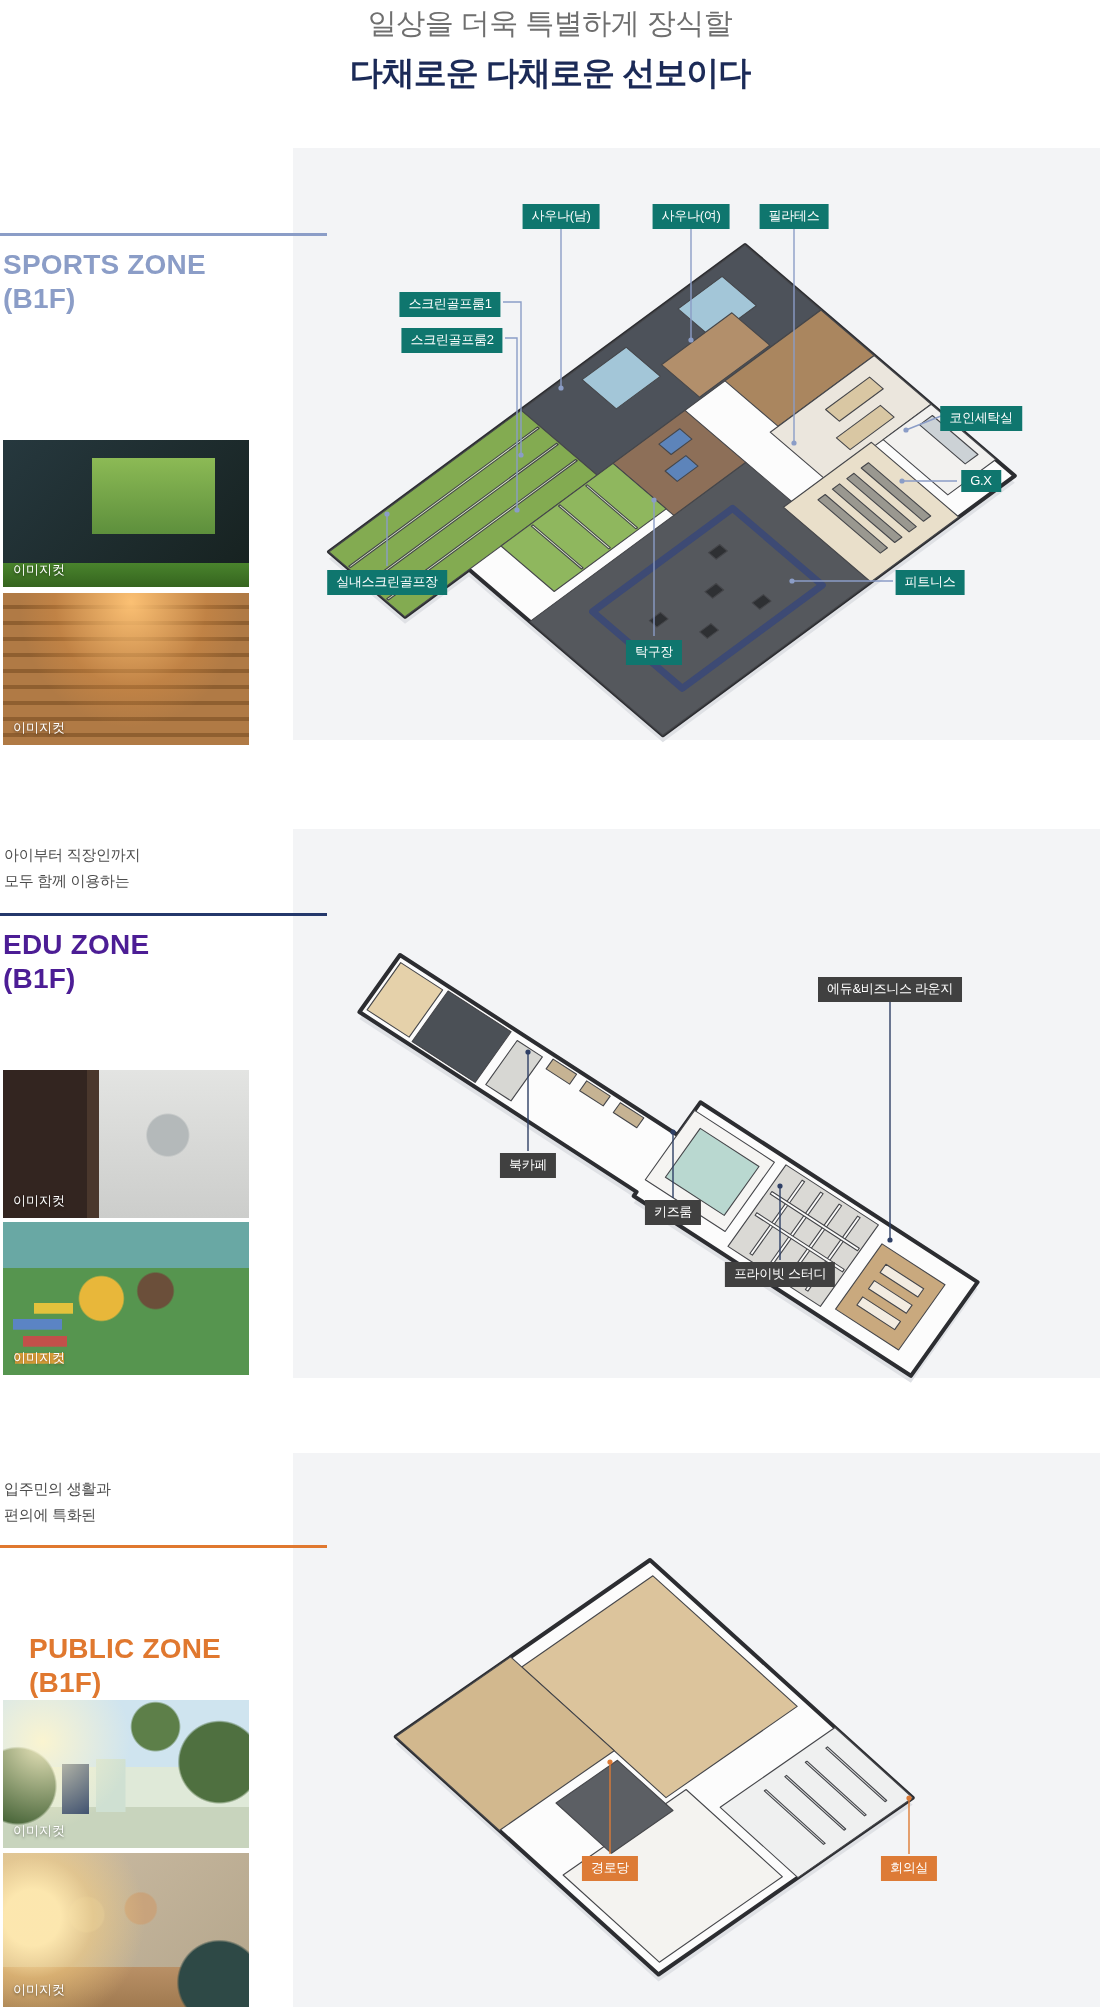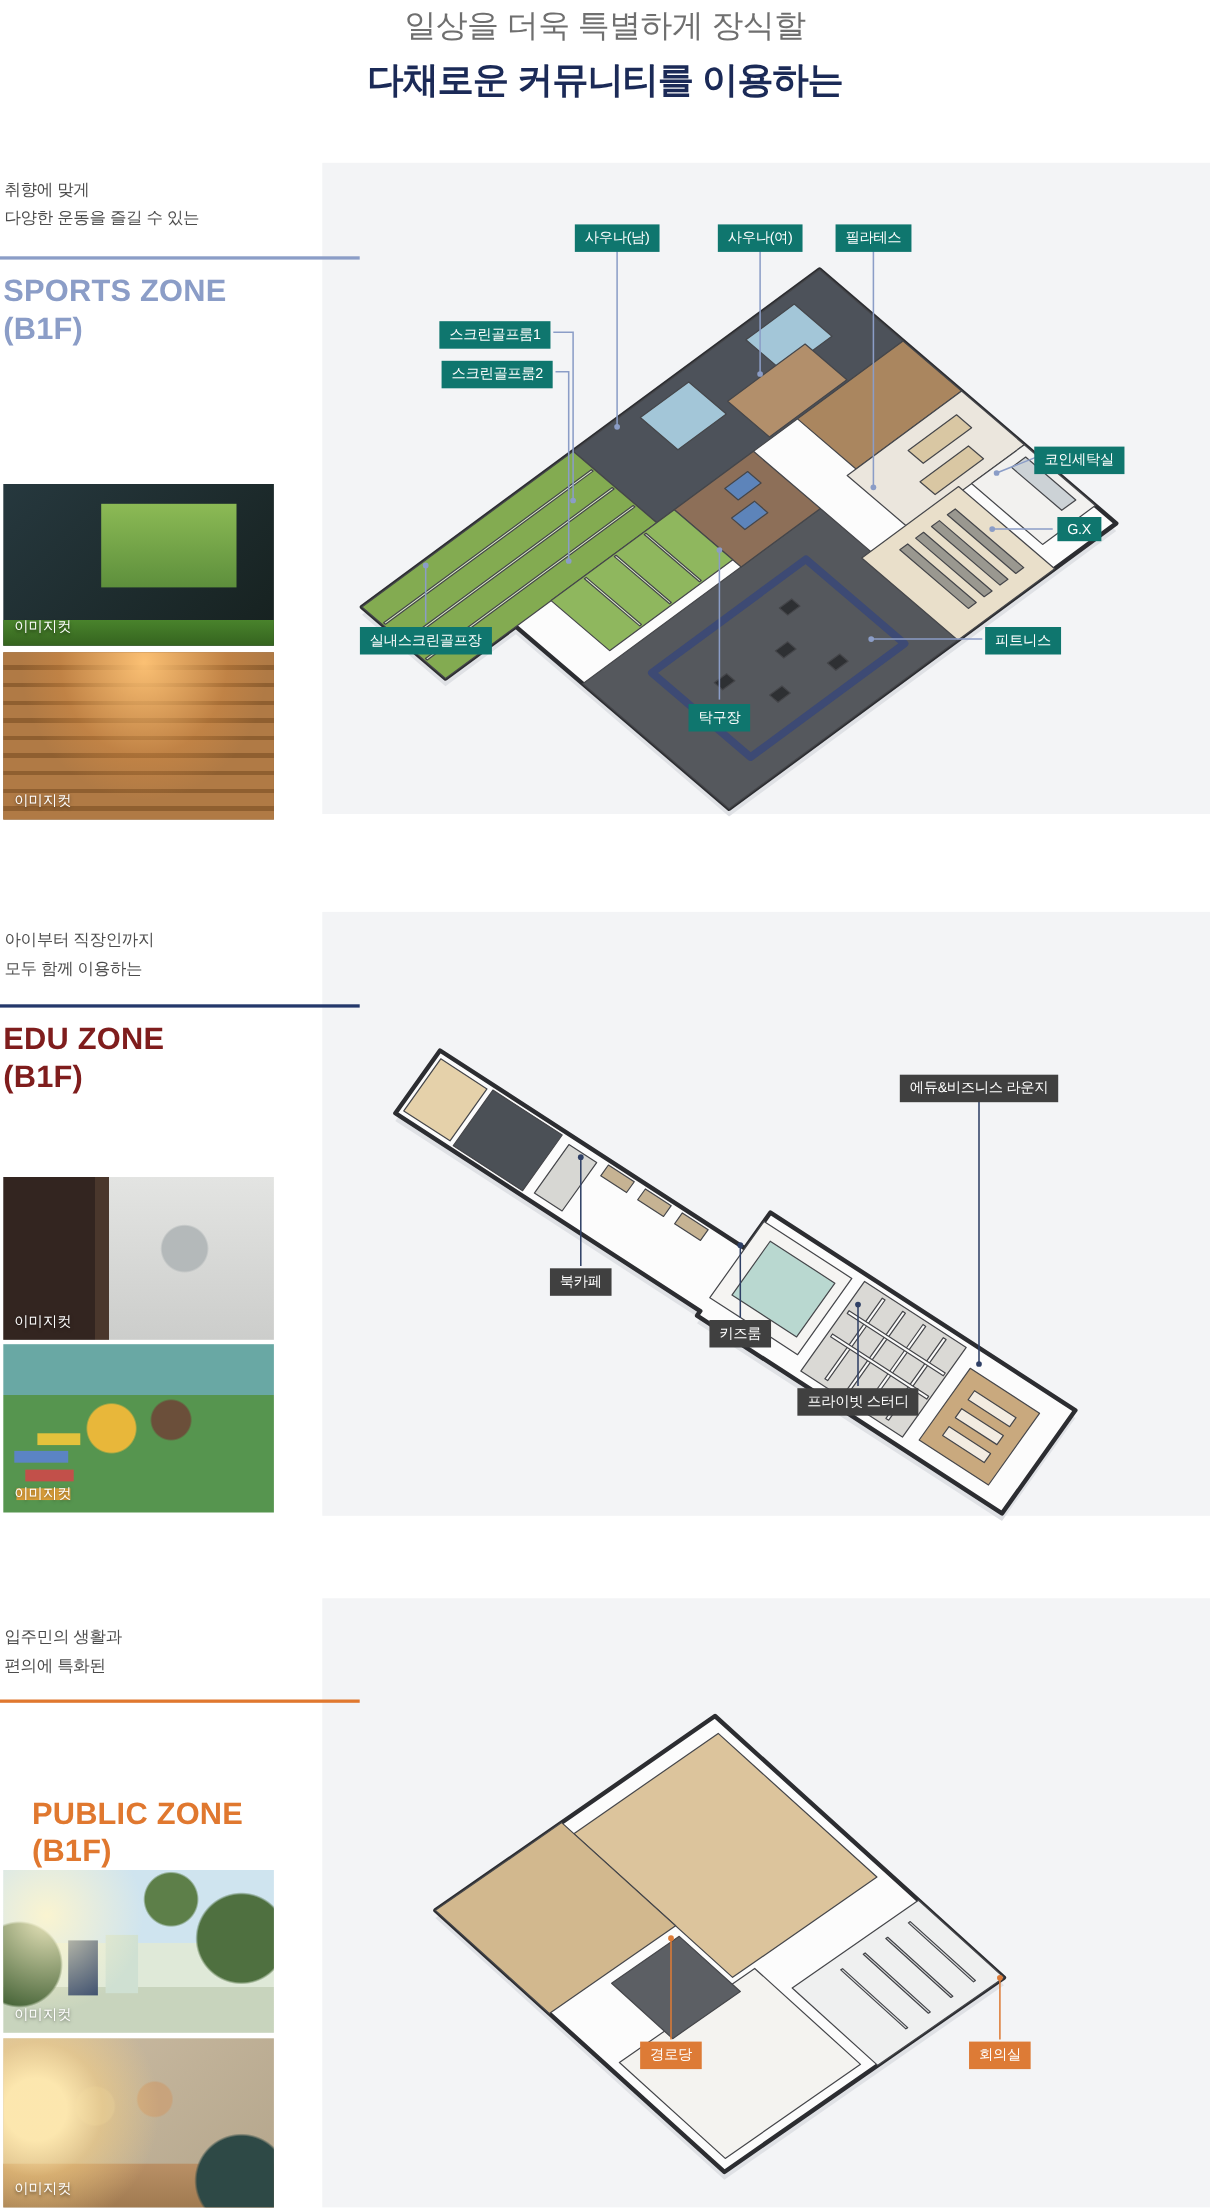--- a/index.html
+++ b/index.html
@@ -57,41 +57,37 @@
     radial-gradient(circle at 56% 36%,#c8a37c 0 9%,transparent 10%),
     linear-gradient(135deg,#cdbda4,#b3a58b);}
   
   .plabel{position:absolute;transform:translateX(-50%);white-space:nowrap;color:#fff;font-size:13px;
           letter-spacing:-0.3px;padding:3px 9px 4px;z-index:3;}
   .lab-s{background:#0f766e;}
   .lab-e{background:#404040;}
   .lab-p{background:#dd7b36;}
   #plans{position:absolute;left:0;top:0;z-index:2;pointer-events:none;}
   .c-sports{color:#8b9dc7;} .bg-sports{background:#8b9dc7;}
-  .c-edu{color:#7f1d1d;}    .bg-edu{background:#24386b;}
+  .c-edu{color:#4c1d95;}    .bg-edu{background:#24386b;}
   .c-public{color:#e0782f;} .bg-public{background:#e0782f;}
 </style>
 </head>
 <body>
 
 <div id="page">
 
   <div class="hdr">
     <div class="sub">일상을 더욱 특별하게 장식할</div>
-    <div class="ttl">다채로운 커뮤니티를 이용하는</div>
+    <div class="ttl">다채로운 다채로운 선보이다</div>
   </div>
 
   <div class="panel" id="panel-sports"></div>
   <div class="panel" id="panel-edu"></div>
   <div class="panel" id="panel-public"></div>
 
-  <div class="desc" style="top:160px;">
-    <div>취향에 맞게</div>
-    <div>다양한 운동을 즐길 수 있는</div>
-  </div>
   <div class="divider bg-sports" style="top:233px;"></div>
   <div class="zone c-sports" style="top:248px;">
     <div>SPORTS ZONE</div>
     <div>(B1F)</div>
   </div>
   <div class="photo ph-golf" style="top:440px;height:147px;">
     <span class="imgcut">이미지컷</span>
   </div>
   <div class="photo ph-sauna" style="top:593px;height:152px;">
     <span class="imgcut">이미지컷</span>

